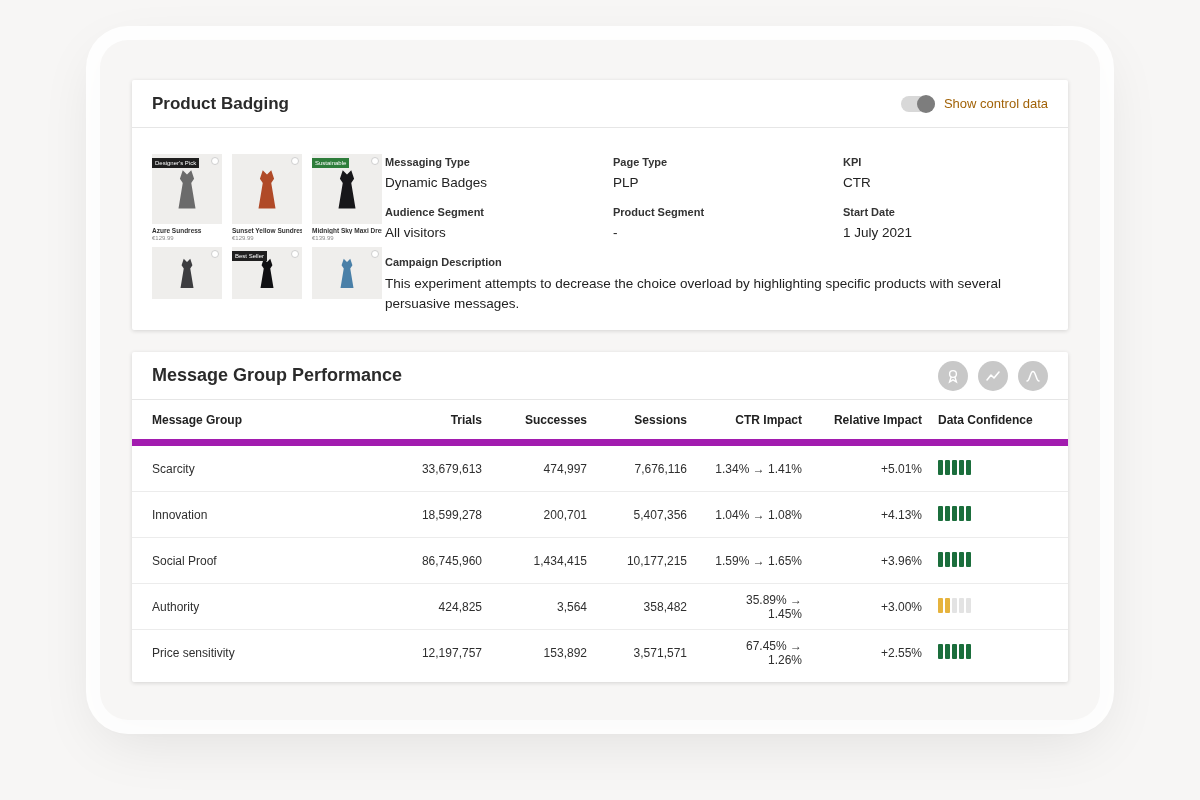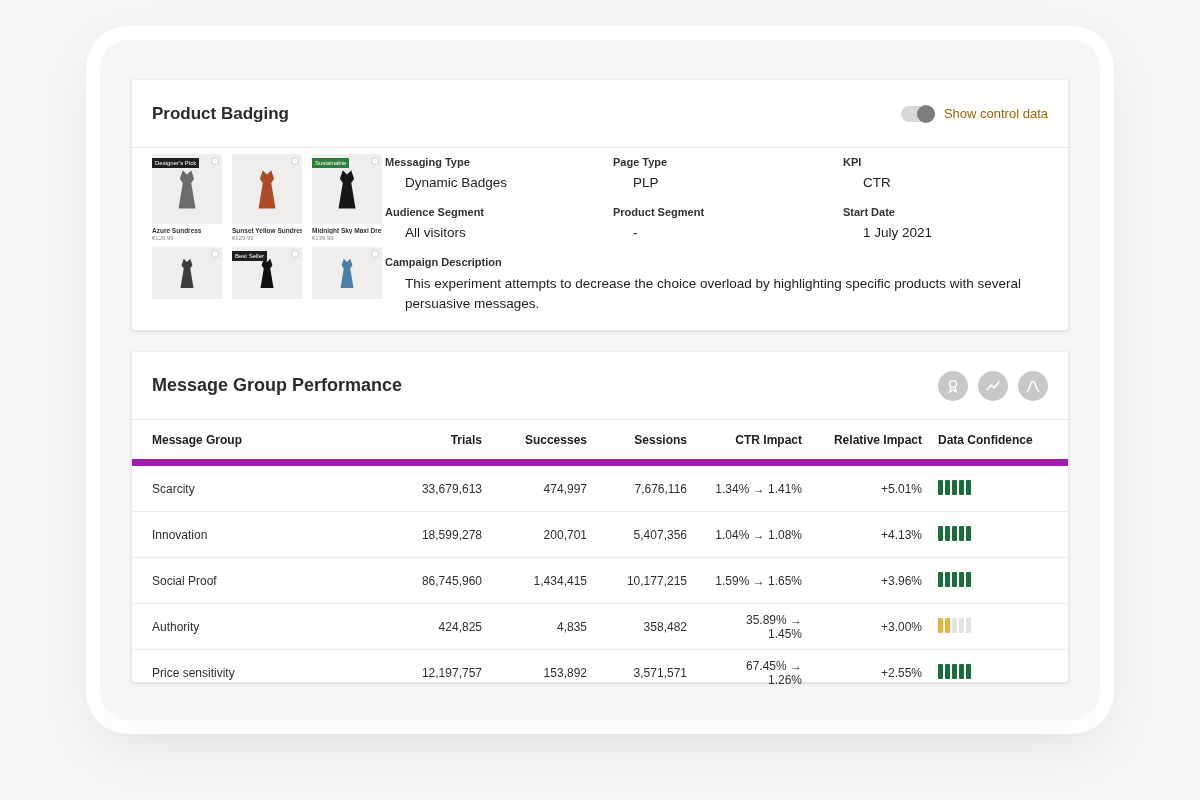--- a/index.html
+++ b/index.html
@@ -19,21 +19,21 @@
   }
   .panel {
     position: absolute;
     background: #ffffff;
     border-radius: 2px;
     box-shadow: 0 1px 4px rgba(0,0,0,0.14);
   }
   .panel-products { left: 32px; top: 40px; width: 936px; height: 250px; }
   .panel-perf     { left: 32px; top: 312px; width: 936px; height: 330px; }
   .panel-header {
-    height: 68px; display: flex; align-items: center; justify-content: space-between;
+    height: 48px; display: flex; align-items: center; justify-content: space-between;
     padding: 0 20px; border-bottom: 1px solid #e6e6e6;
   }
   .panel-title { font-size: 17px; color: #2b2b2b; }
   .panel-perf .panel-title { font-size: 18px; text-align: right; }
 
   
   .toggle-wrap { display: flex; align-items: center; gap: 9px; cursor: pointer; }
   .toggle {
     width: 34px; height: 16px; border-radius: 9px; background: #d8d8d8; position: relative;
   }
@@ -63,21 +63,21 @@
     position: absolute; top: 3px; right: 3px; width: 8px; height: 8px;
     border-radius: 50%; background: #fff; border: 1px solid #cfcfcf;
   }
   .cap { margin-top: 3px; }
   .pname { font-size: 6.5px; font-weight: bold; color: #333; white-space: nowrap; overflow: hidden; }
   .pprice { font-size: 6px; color: #8a8a8a; margin-top: 1px; }
 
   
   .field { position: absolute; }
   .field-label { font-size: 11px; font-weight: bold; color: #333; }
-  .field-value { font-size: 13.5px; color: #222; margin-top: 7px; margin-left: 20px; }
+  .field-value { font-size: 13.5px; color: #222; margin-top: 7px; }
   .description { position: absolute; left: 253px; top: 176px; width: 665px; }
   .description .field-value { line-height: 1.45; margin-top: 6px; }
 
   
   .icon-group { display: flex; gap: 10px; }
   .icon-btn {
     width: 30px; height: 30px; border-radius: 50%; background: #c8c8c8;
     display: flex; align-items: center; justify-content: center;
     border: none; cursor: pointer;
   }
@@ -300,21 +300,21 @@
               <span class="conf-bar" style="background: rgb(27, 110, 60);"></span>
               <span class="conf-bar" style="background: rgb(27, 110, 60);"></span>
               <span class="conf-bar" style="background: rgb(27, 110, 60);"></span>
               <span class="conf-bar" style="background: rgb(27, 110, 60);"></span>
             </span></div>
       </div>
 
       <div class="trow">
         <div class="td c-left">Authority</div>
         <div class="td c-right">424,825</div>
-        <div class="td c-right">4,835</div>
+        <div class="td c-right">3,564</div>
         <div class="td c-right">358,482</div>
         <div class="td c-ctr">35.89% → 1.45%</div>
         <div class="td c-right">+3.00%</div>
         <div class="td c-conf"><span class="conf-bars">
               <span class="conf-bar" style="background: rgb(230, 179, 61);"></span>
               <span class="conf-bar" style="background: rgb(230, 179, 61);"></span>
               <span class="conf-bar" style="background: rgb(227, 227, 227);"></span>
               <span class="conf-bar" style="background: rgb(227, 227, 227);"></span>
               <span class="conf-bar" style="background: rgb(227, 227, 227);"></span>
             </span></div>

